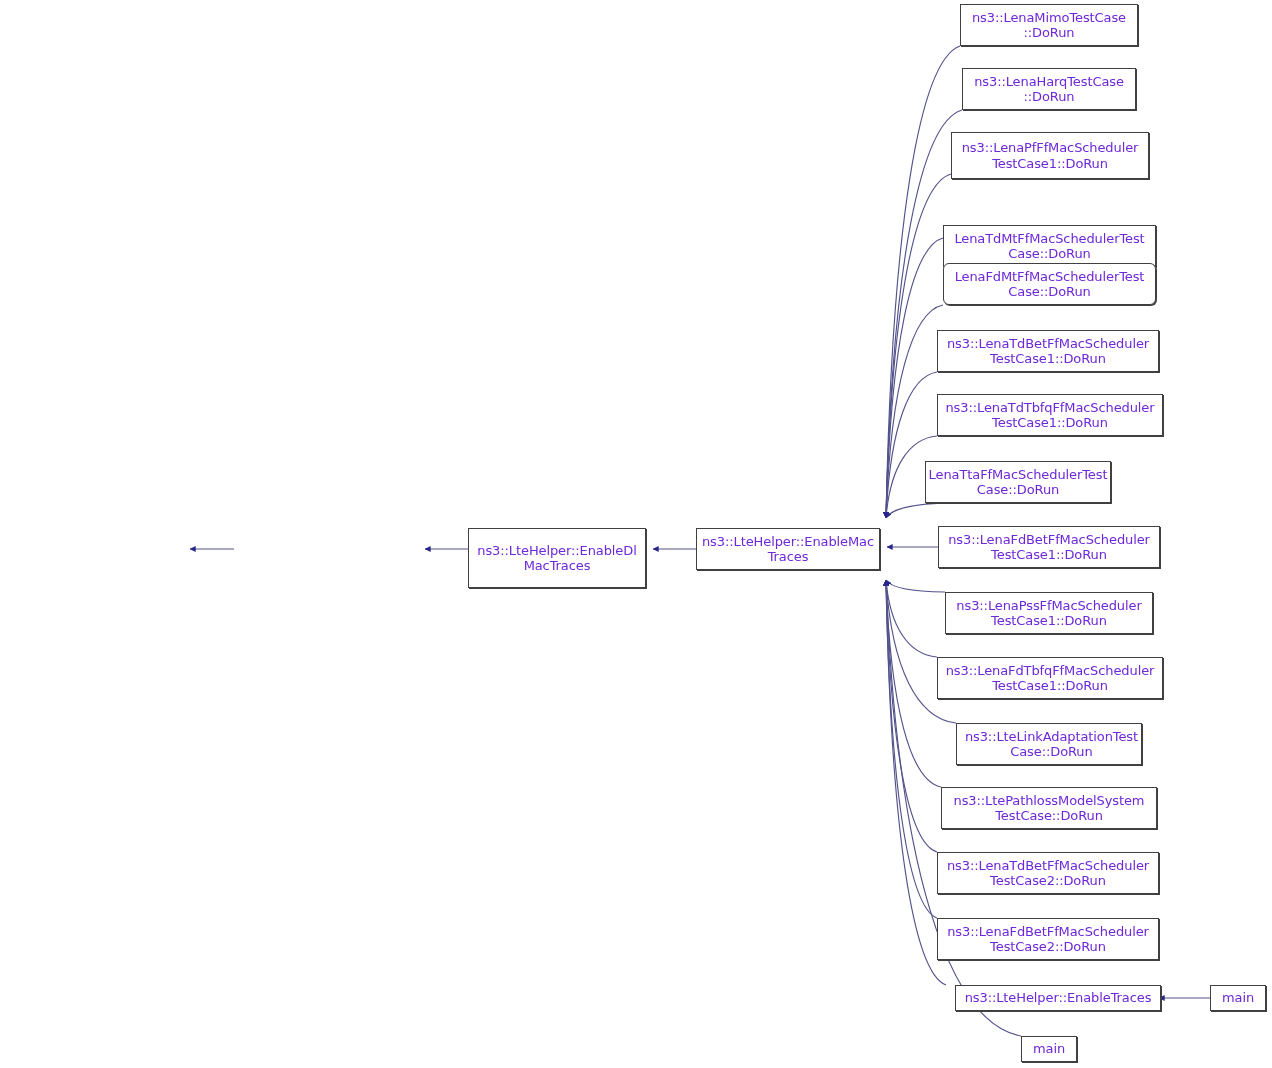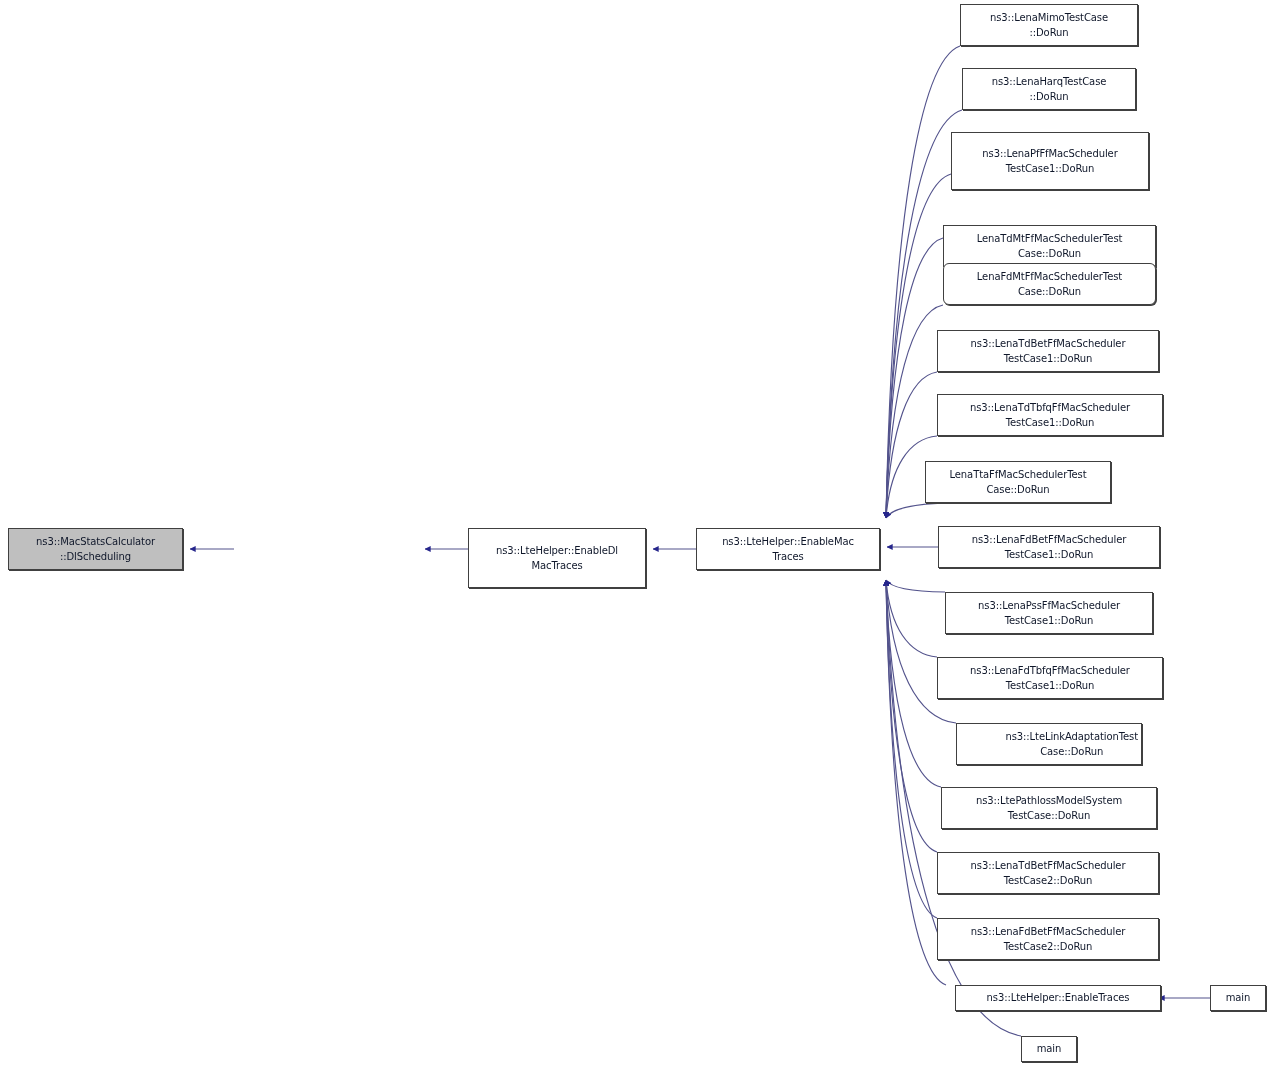--- a/index.html
+++ b/index.html
@@ -27,22 +27,22 @@
   .node {
     position: absolute;
     box-sizing: border-box;
     display: flex;
     align-items: center;
     justify-content: center;
     text-align: center;
     background: #ffffff;
     border: 1px solid #404040;
     box-shadow: 1px 1px 0 0 #404040;
-    color: #0f172a;
-    font-size: 10px;
+    color: #6d28d9;
+    font-size: 13px;
     line-height: 15.5px;
     letter-spacing: -0.1px;
     white-space: pre-line;
     padding: 0 3px;
     z-index: 2;
   }
   .node.highlight {
     background: #bfbfbf;
   }
 </style>
@@ -71,31 +71,29 @@
       <path d="M 945 592 C 912.55 591.64, 890.72 587.44, 886 580" fill="none" stroke="#53538c" stroke-width="1.15" marker-end="url(#ah)"></path>
       <path d="M 937 657 C 908.95 654.69, 890.08 627.74, 886 580" fill="none" stroke="#53538c" stroke-width="1.15" marker-end="url(#ah)"></path>
       <path d="M 956 723 C 917.5 718.71, 891.6 668.66, 886 580" fill="none" stroke="#53538c" stroke-width="1.15" marker-end="url(#ah)"></path>
       <path d="M 941 787 C 910.75 780.79, 890.4 708.34, 886 580" fill="none" stroke="#53538c" stroke-width="1.15" marker-end="url(#ah)"></path>
       <path d="M 937 852 C 908.95 843.8399999999999, 890.08 748.64, 886 580" fill="none" stroke="#53538c" stroke-width="1.15" marker-end="url(#ah)"></path>
       <path d="M 937 918 C 908.95 907.86, 890.08 789.56, 886 580" fill="none" stroke="#53538c" stroke-width="1.15" marker-end="url(#ah)"></path>
       <path d="M 946 985 C 913 972.8499999999999, 890.8 831.1, 886 580" fill="none" stroke="#53538c" stroke-width="1.15" marker-end="url(#ah)"></path>
       <path d="M 1021 1036 C 946.75 1022.3199999999999, 896.8 862.72, 886 580" fill="none" stroke="#53538c" stroke-width="1.15" marker-end="url(#ah)"></path>
       <path d="M 1210 998 L 1159 998" fill="none" stroke="#53538c" stroke-width="1.15" marker-end="url(#ah)"></path>
     </svg>
-<div class="node highlight" style="left: 8px; top: 528px; width: 175px; height: 42px; background: rgb(191, 191, 191);"><span>ns3::MacStatsCalculator
-::DlScheduling</span></div>
     <div class="node" style="left: 468px; top: 528px; width: 178px; height: 60px;"><span>ns3::LteHelper::EnableDl
 MacTraces</span></div>
     <div class="node" style="left: 696px; top: 528px; width: 184px; height: 42px;"><span>ns3::LteHelper::EnableMac
 Traces</span></div>
     <div class="node" style="left: 960px; top: 4px; width: 178px; height: 42px;"><span>ns3::LenaMimoTestCase
 ::DoRun</span></div>
     <div class="node" style="left: 962px; top: 68px; width: 174px; height: 42px;"><span>ns3::LenaHarqTestCase
 ::DoRun</span></div>
-    <div class="node" style="left: 951px; top: 132px; width: 198px; height: 58px;"><span>ns3::LenaPfFfMacScheduler
+    <div class="node" style="left: 951px; top: 132px; width: 198px; height: 47px;"><span>ns3::LenaPfFfMacScheduler
 TestCase1::DoRun</span></div>
     <div class="node" style="left: 943px; top: 196px; width: 213px; height: 42px; margin-top: 29px;"><span>LenaTdMtFfMacSchedulerTest
 Case::DoRun</span></div>
     <div class="node" style="left: 943px; top: 263px; width: 213px; height: 42px; border-radius: 6px;"><span>LenaFdMtFfMacSchedulerTest
 Case::DoRun</span></div>
     <div class="node" style="left: 937px; top: 330px; width: 222px; height: 42px;"><span>ns3::LenaTdBetFfMacScheduler
 TestCase1::DoRun</span></div>
     <div class="node" style="left: 937px; top: 394px; width: 226px; height: 42px;"><span>ns3::LenaTdTbfqFfMacScheduler
 TestCase1::DoRun</span></div>
     <div class="node" style="left: 925px; top: 461px; width: 186px; height: 42px;"><span>LenaTtaFfMacSchedulerTest

